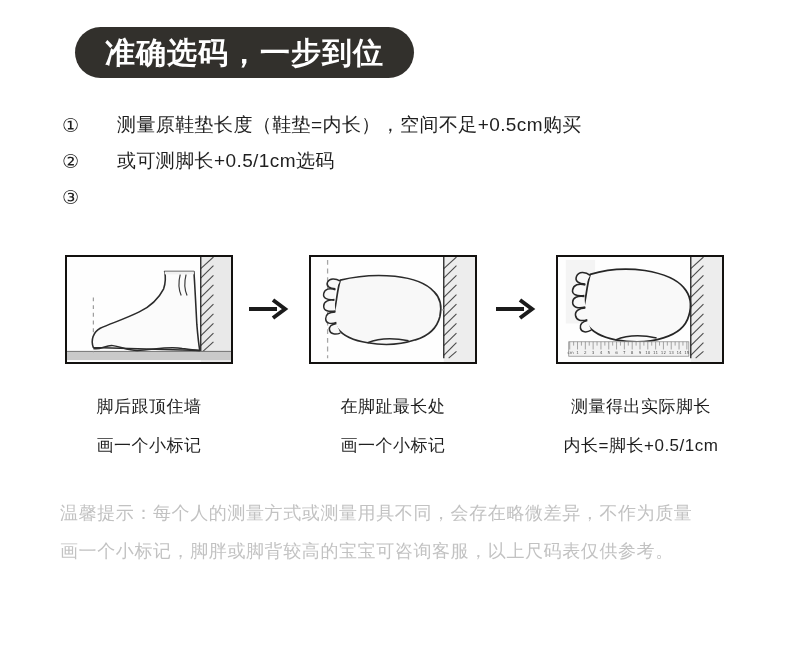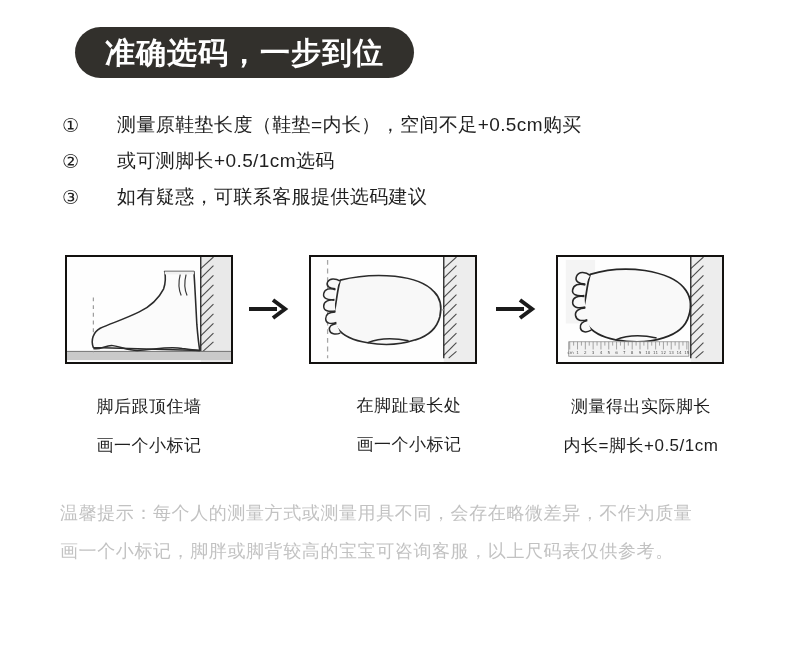--- a/index.html
+++ b/index.html
@@ -114,21 +114,21 @@
     position: absolute;
     top: 0;
     width: 230px;
     text-align: center;
     font-size: 17px;
     line-height: 27px;
     color: #1f1f1f;
     letter-spacing: 0.5px;
   }
   #caption-1 { left: 34px; }
-  #caption-2 { left: 294px; font-family: Liberation Mono, monospace; }
+  #caption-2 { left: 278px; }
   #caption-3 { left: 526px; }
   .caption .cap-line { display: block; white-space: nowrap; margin-top: 12px; }
 
   
   #footer-note {
     position: absolute;
     left: 60px;
     top: 494px;
     width: 690px;
     font-size: 18px;
@@ -152,21 +152,20 @@
     <span class="step-text">测量原鞋垫长度（鞋垫=内长），空间不足+0.5cm购买</span>
   </div>
 
   <div class="step-row">
     <span class="step-num">②</span>
     <span class="step-text">或可测脚长+0.5/1cm选码</span>
   </div>
 
   <div class="step-row">
     <span class="step-num">③</span>
-    <span class="step-text">如有疑惑，可联系客服提供选码建议</span>
   </div>
 
 </div>
 
 <div id="illustrations">
 
   <div class="panel" id="panel-1">
     <svg viewBox="0 0 168 109" preserveAspectRatio="none">
 
       <rect x="137" y="0" width="31" height="109" fill="#e9e9e9"></rect>

